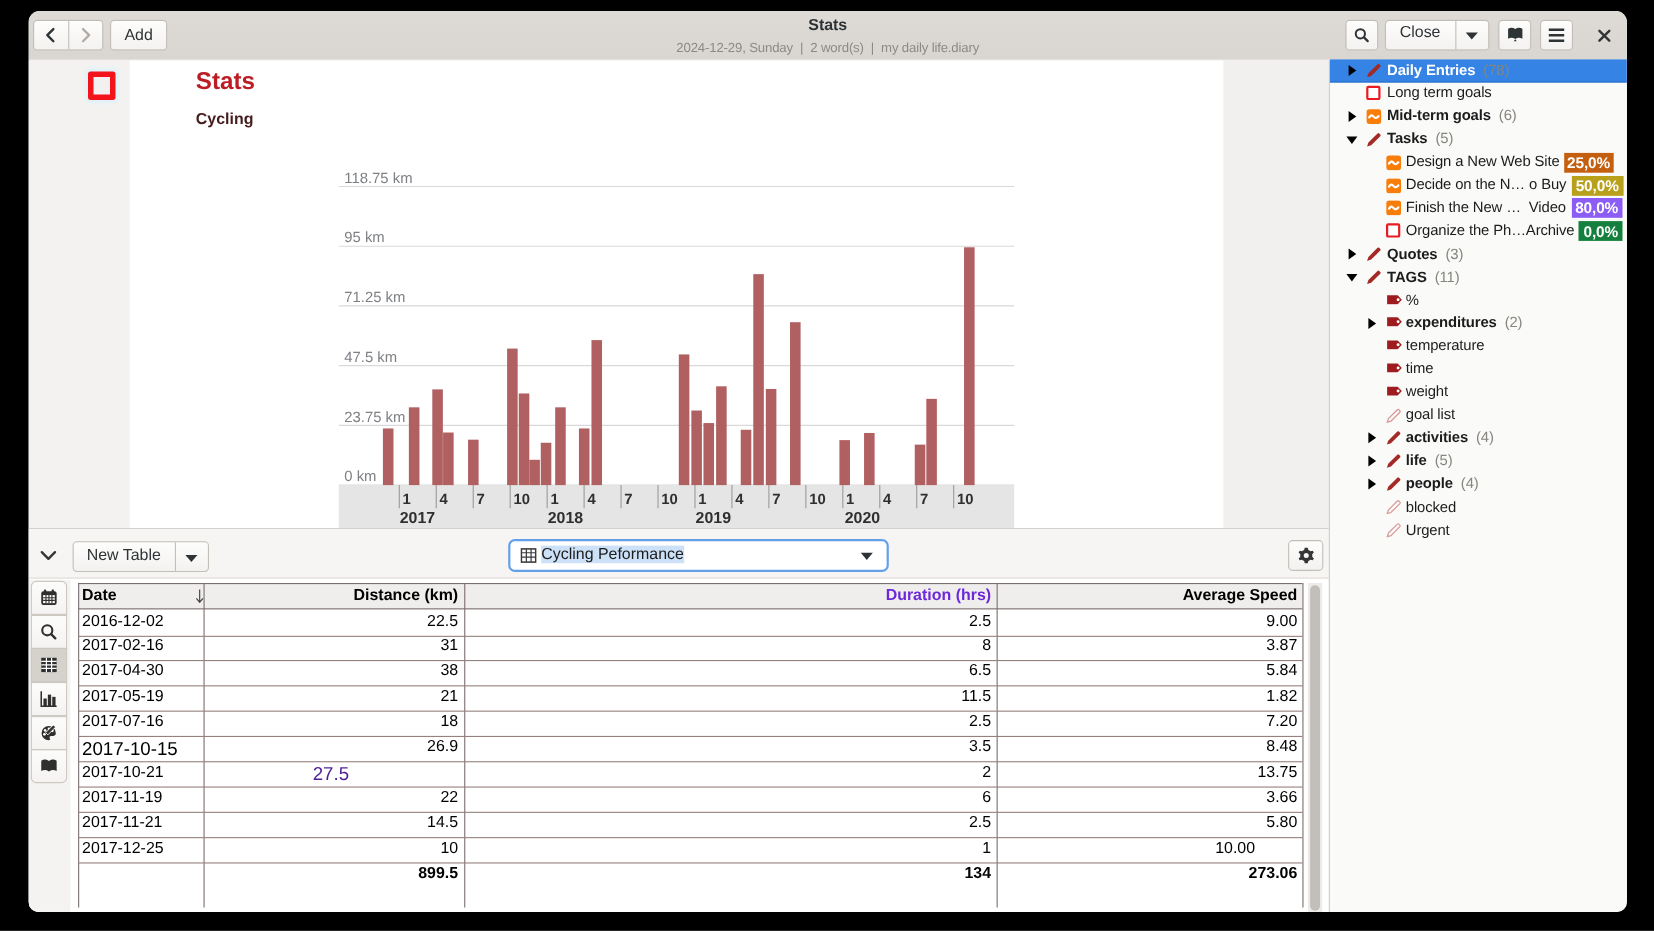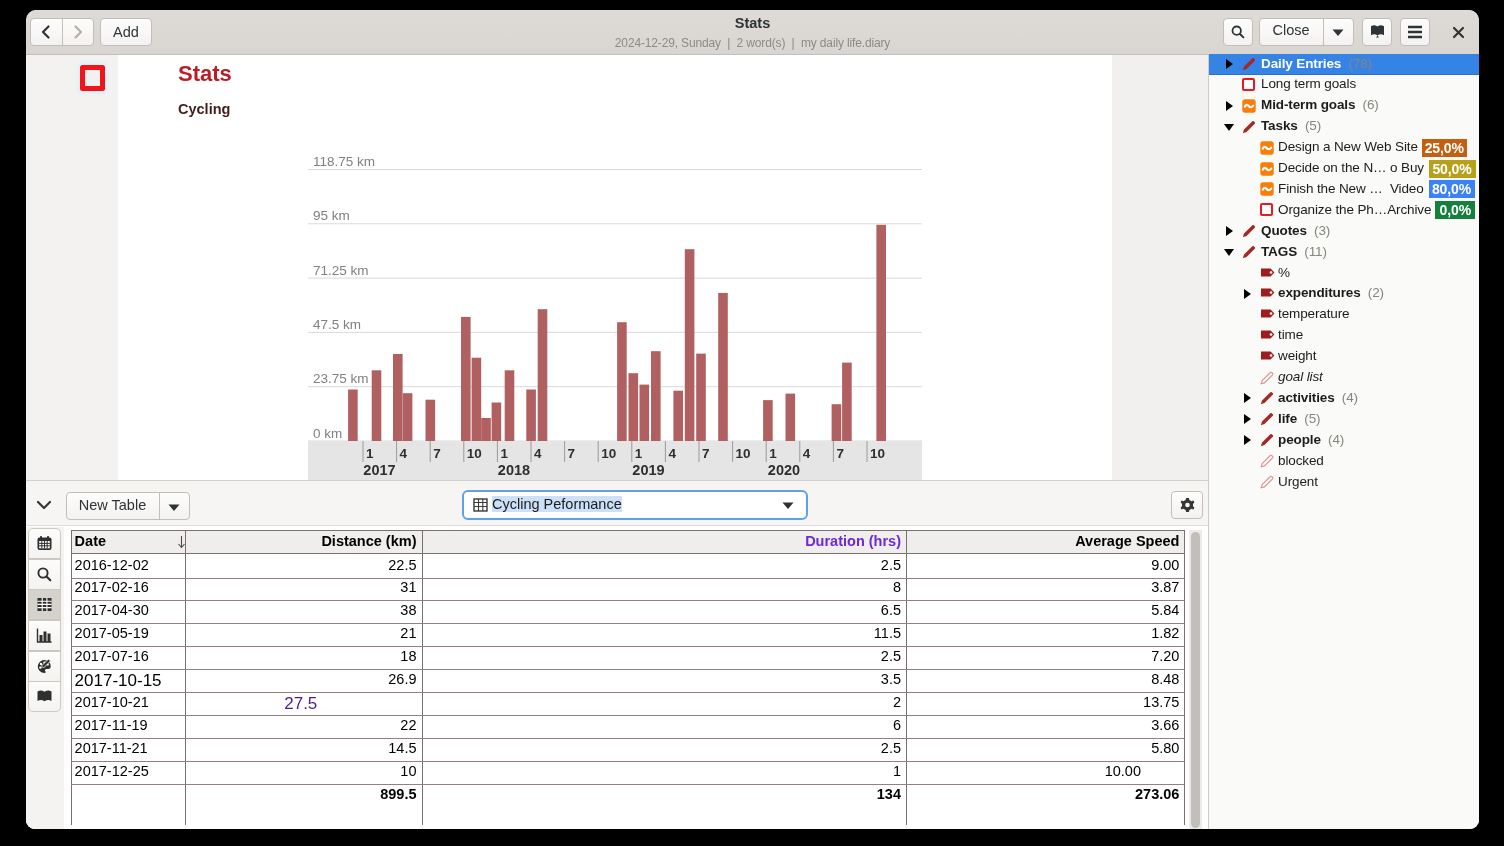--- a/index.html
+++ b/index.html
@@ -344,21 +344,21 @@
         </svg>
     <span class="abs" style="left:69px;top:1.5px;font-weight:normal;color:#1c1c1c;">Decide on the N… o Buy</span>
     <div class="badge" style="background:#b9a01b;left:219.5px;width:47px;">50,0%</div>
     </div>
     <div class="srow" style="top:124.4px;">
     <svg class="abs" style="left:50.5px;top:3px" width="14" height="14" viewBox="0 0 14 14">
           <rect x="0.3" y="0.3" width="13.4" height="13.4" rx="2.6" fill="#f87d09"></rect>
           <path d="M2.8 7.6 Q4.7 4.4 6.7 7 Q8.7 9.6 11.2 6.6" stroke="#fff" stroke-width="2.1" fill="none" stroke-linecap="round"></path>
         </svg>
     <span class="abs" style="left:69px;top:1.5px;font-weight:normal;color:#1c1c1c;">Finish the New …&nbsp; Video</span>
-    <div class="badge" style="background:#3b82f6;left:219.5px;width:46px;">80,0%</div>
+    <div class="badge" style="background:#8b5cf6;left:219.5px;width:46px;">80,0%</div>
     </div>
     <div class="srow" style="top:145.3px;">
     <div class="abs" style="left:50.5px;top:3px;width:13px;height:13px;border:2.6px solid #e81b22;border-radius:2px;background:#fff"></div>
     <span class="abs" style="left:69px;top:1.5px;font-weight:normal;color:#1c1c1c;">Organize the Ph…Archive</span>
     <div class="badge" style="background:#15803d;left:226.3px;width:40px;">0,0%</div>
     </div>
     <div class="srow" style="top:166.2px;">
     <div class="abs" style="left:17px;top:5px;width:0;height:0;border-left:7.5px solid #000;border-top:5px solid transparent;border-bottom:5px solid transparent;"></div>
     <svg class="abs" style="left:33px;top:3px" width="14" height="14" viewBox="0 0 14 14">
           <path d="M0.8 13.2 L2 9.6 L10.3 1.3 Q11 0.6 11.8 1.3 L12.8 2.3 Q13.5 3 12.8 3.8 L4.5 12 Z" fill="#a32a26"></path>
@@ -401,21 +401,21 @@
         </svg>
     <span class="abs" style="left:69px;top:1.5px;font-weight:normal;color:#1c1c1c;">time</span>
     </div>
     <div class="srow" style="top:291.6px;">
     <svg class="abs" style="left:50.5px;top:4.5px" width="15" height="9" viewBox="0 0 15 9">
           <path d="M1 0.5 H10.6 L14.4 4.5 L10.6 8.5 H1 Z" fill="#9e1c1e"></path>
           <circle cx="11" cy="4.5" r="1.35" fill="#fff"></circle>
         </svg>
     <span class="abs" style="left:69px;top:1.5px;font-weight:normal;color:#1c1c1c;">weight</span>
     </div>
-    <div class="srow" style="top:312.5px;font-style:italic;">
+    <div class="srow" style="top:312.5px;">
     <svg class="abs" style="left:50.5px;top:3px" width="14" height="14" viewBox="0 0 14 14">
           <path d="M1.2 12.8 L2.2 9.6 L10.3 1.5 Q11 0.9 11.7 1.5 L12.6 2.4 Q13.2 3.1 12.6 3.8 L4.5 11.9 Z" fill="none" stroke="#d89694" stroke-width="1.1"></path>
         </svg>
     <span class="abs" style="left:69px;top:1.5px;font-weight:normal;color:#1c1c1c;">goal list</span>
     </div>
     <div class="srow" style="top:333.4px;">
     <div class="abs" style="left:35px;top:5px;width:0;height:0;border-left:7.5px solid #000;border-top:5px solid transparent;border-bottom:5px solid transparent;"></div>
     <svg class="abs" style="left:50.5px;top:3px" width="14" height="14" viewBox="0 0 14 14">
           <path d="M0.8 13.2 L2 9.6 L10.3 1.3 Q11 0.6 11.8 1.3 L12.8 2.3 Q13.5 3 12.8 3.8 L4.5 12 Z" fill="#a32a26"></path>
         </svg>

